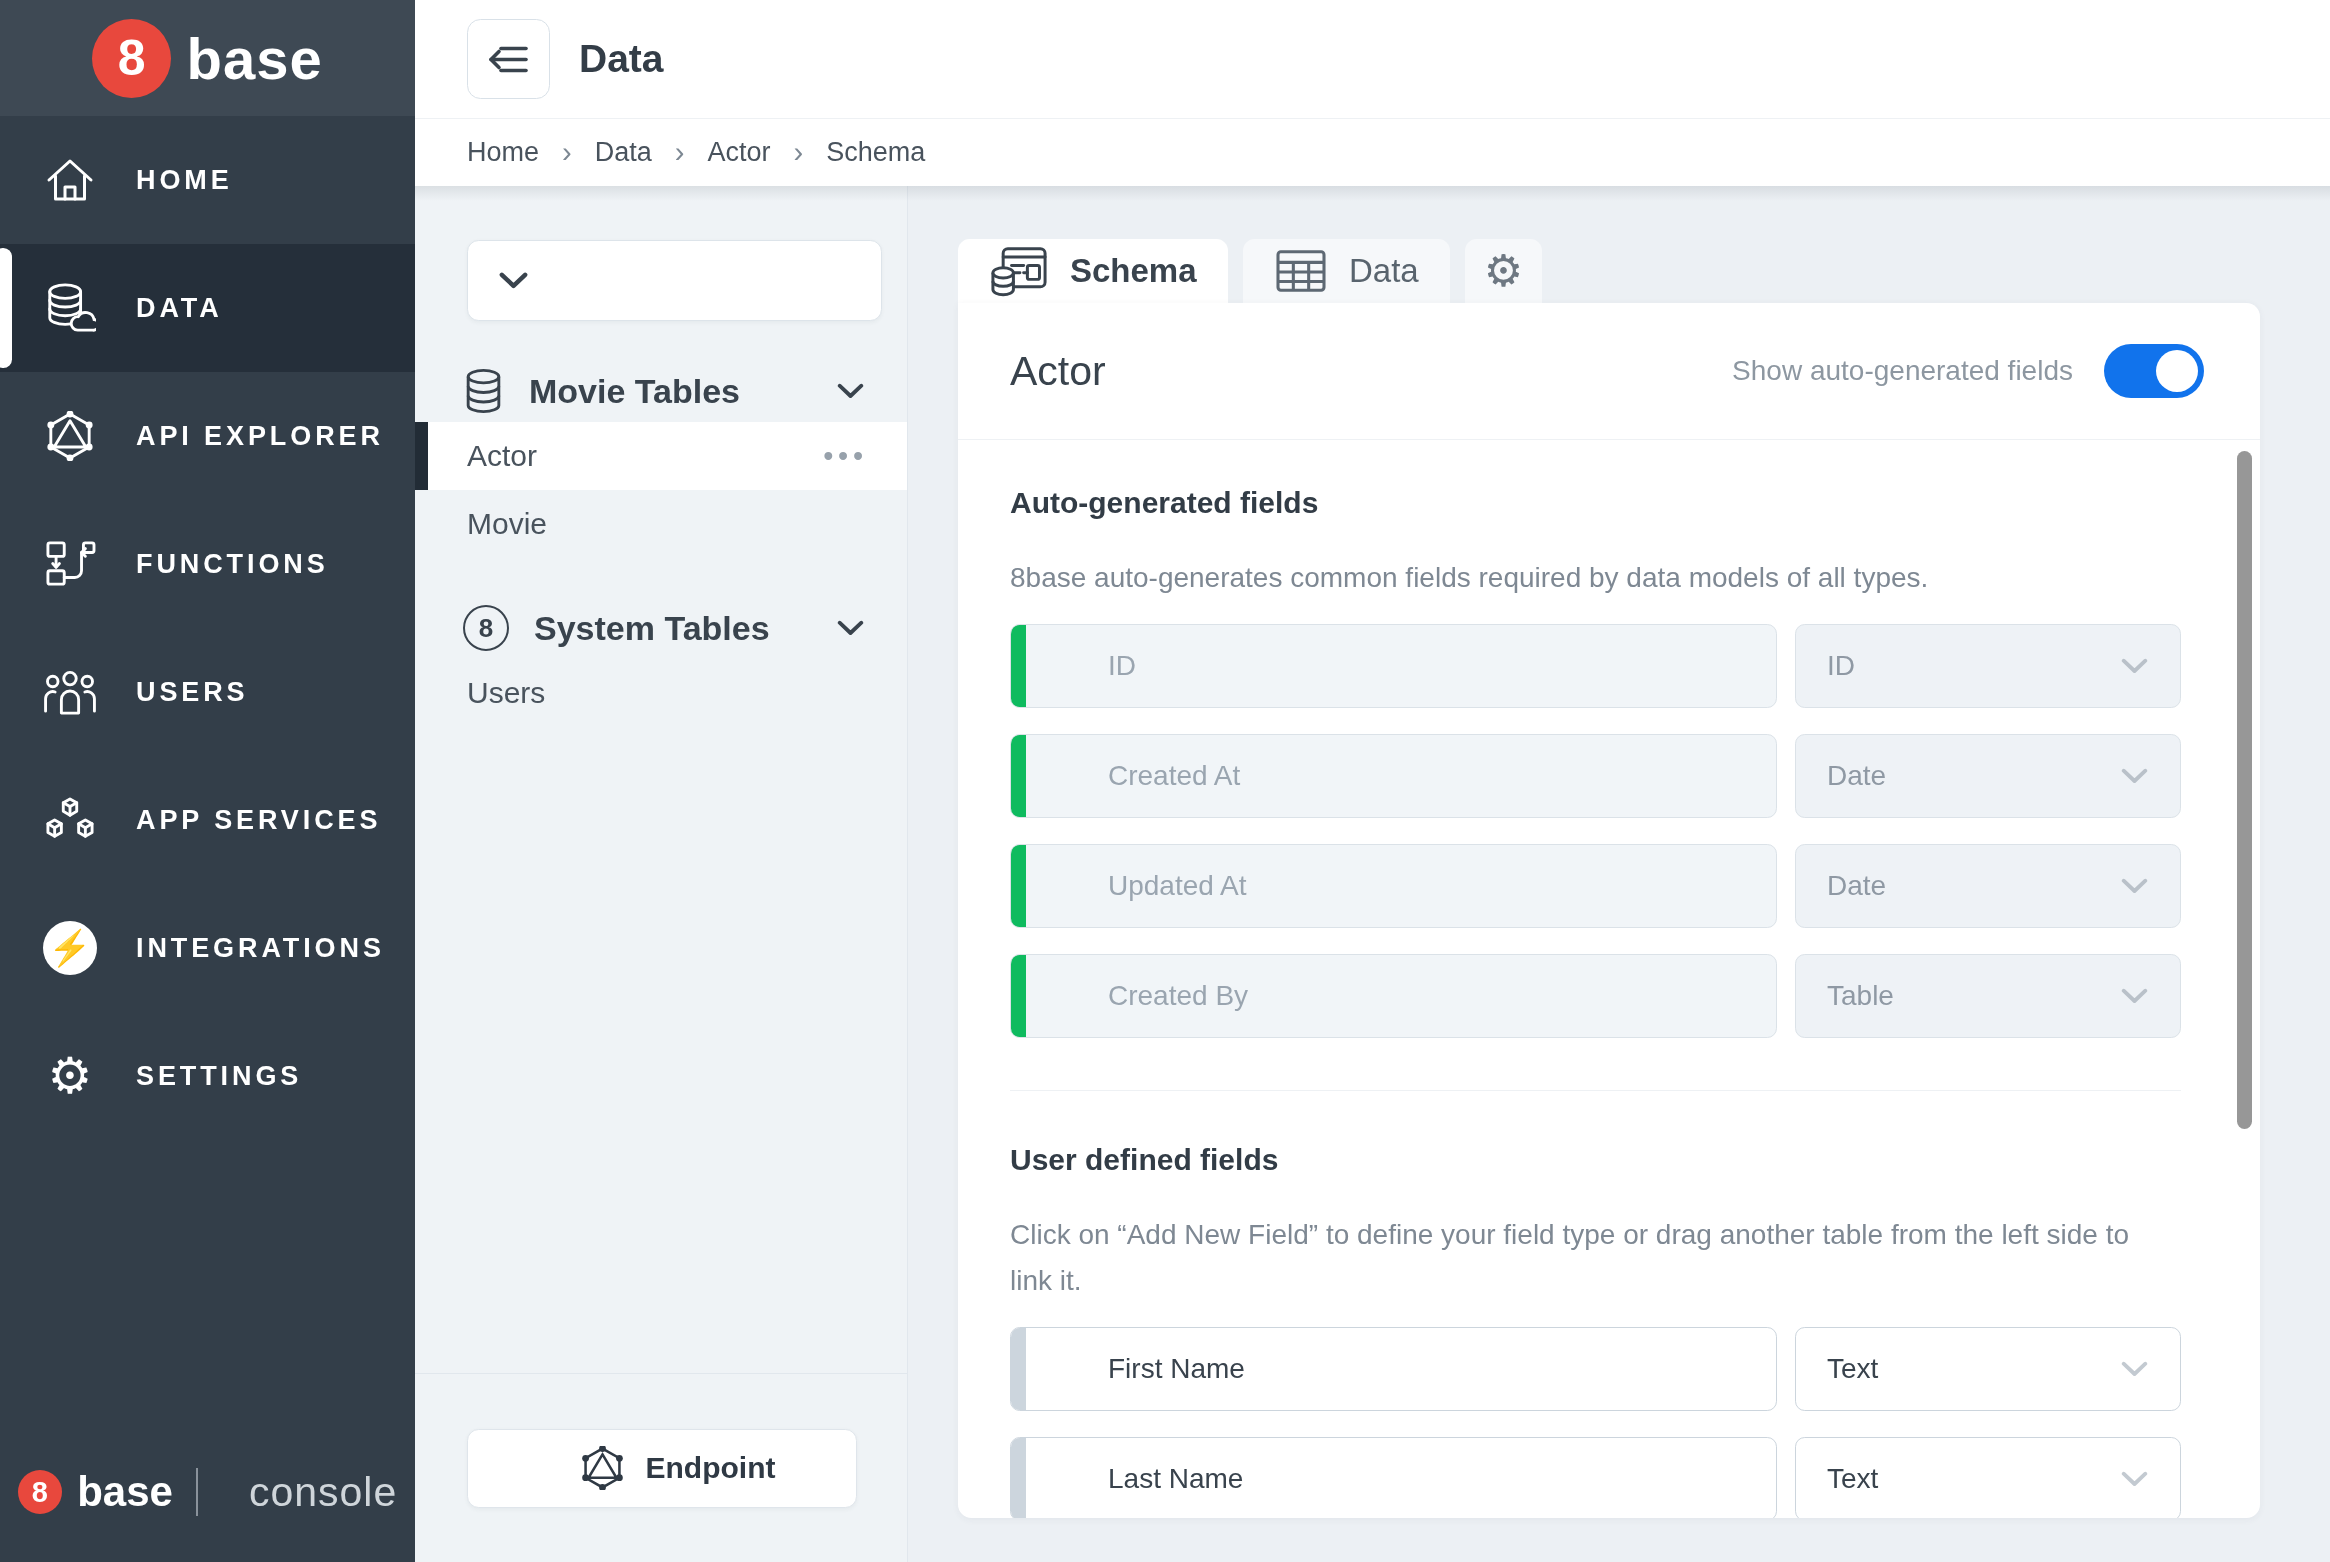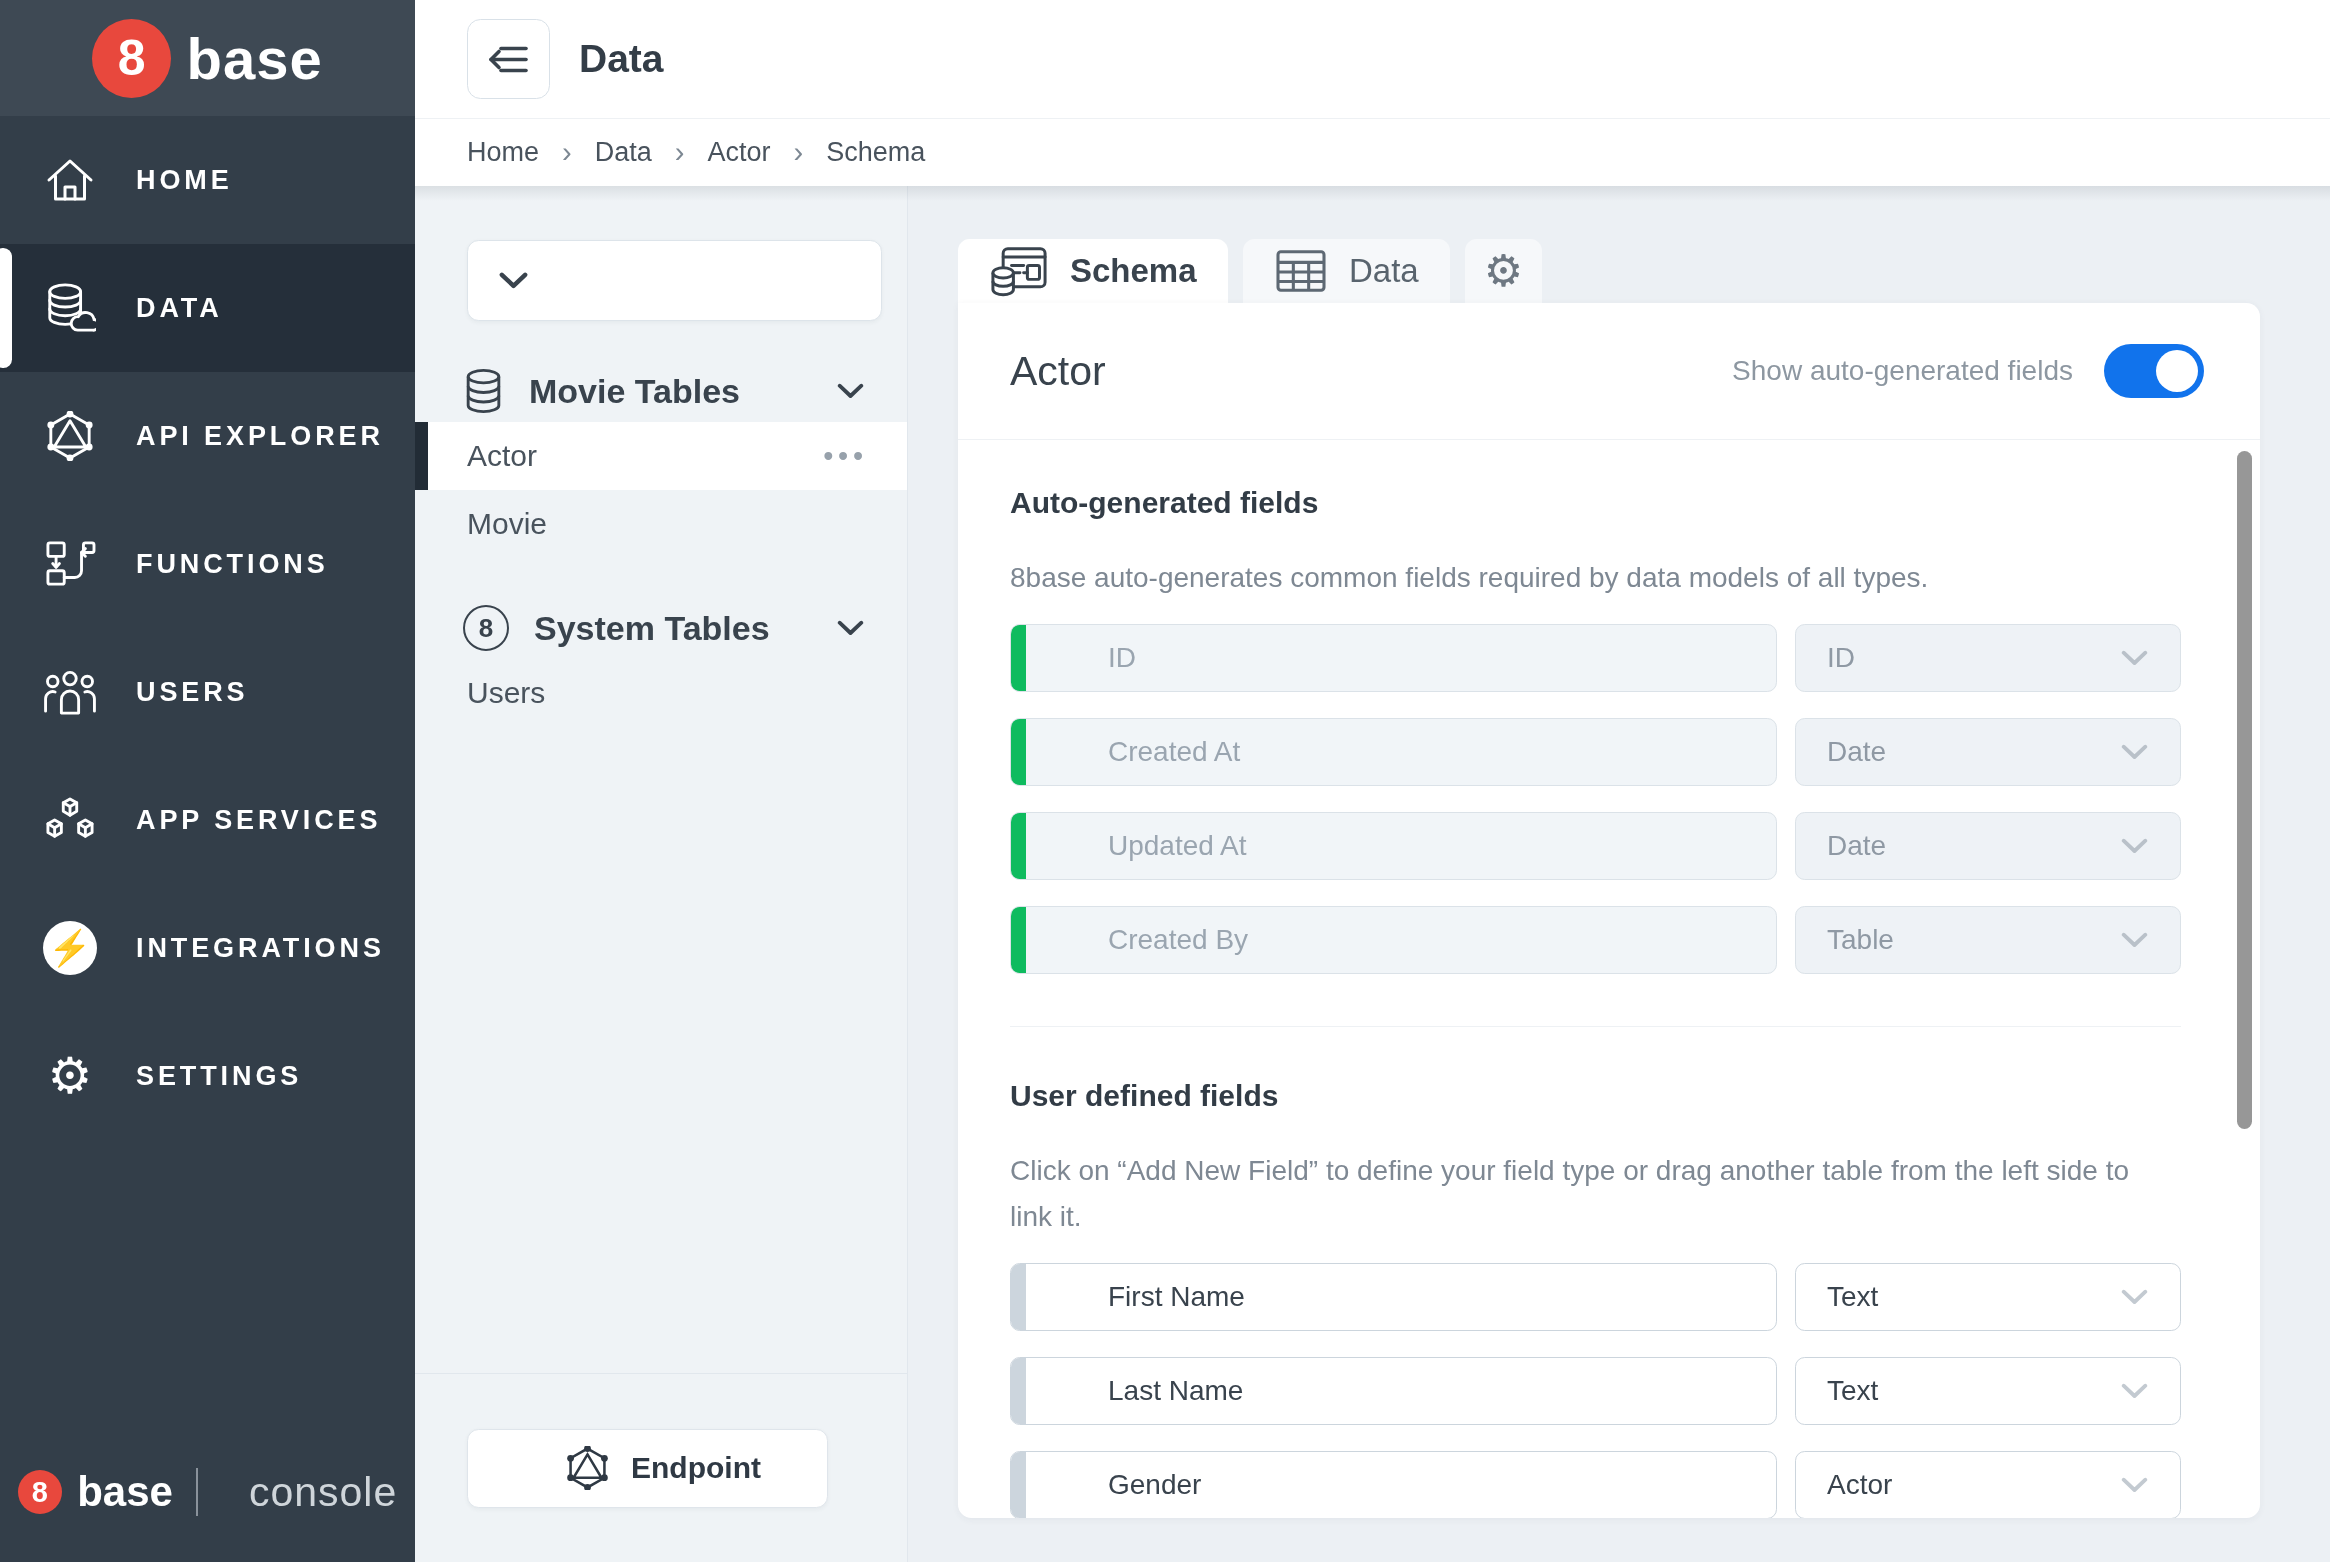--- a/index.html
+++ b/index.html
@@ -44,21 +44,21 @@
   .add-main { flex:1; display:flex; align-items:center; justify-content:center; font-size:32px; font-weight:bold; color:#39434d; border-right:1.9px solid #e4eaef; cursor:pointer; }
   .add-chev { width:91px; display:flex; align-items:center; justify-content:center; cursor:pointer; }
   .group-head { margin-top:39px; height:62px; display:flex; align-items:center; padding:0 42px 0 48px; gap:25px; font-size:34px; font-weight:bold; color:#39434d; cursor:pointer; }
   .group-head .spacer { flex:1; }
   .eight-badge { width:46px; height:46px; border-radius:50%; border:2.9px solid #39434d; display:flex; align-items:center; justify-content:center; font-size:26px; font-weight:bold; color:#39434d; }
   .table-row { height:68px; display:flex; align-items:center; padding:0 39px 0 52px; font-size:30px; color:#49535d; position:relative; cursor:pointer; }
   .table-row.selected { background:#fff; }
   .table-row.selected::before { content:""; position:absolute; left:0; top:0; bottom:0; width:12.6px; background:#222c36; }
   .row-dots { margin-left:auto; color:#97a1ab; font-size:29px; letter-spacing:4.8px; line-height:0; cursor:pointer; }
   .panel-bottom { margin-top:auto; height:189px; flex:none; border-top:1.9px solid #e1e7ed; display:flex; align-items:center; padding-left:52px; }
-  .endpoint-btn { width:361px; height:79px; background:#fff; border:1.9px solid #dfe5eb; border-radius:11.6px; display:flex; align-items:center; justify-content:center; gap:23px; font-size:30px; font-weight:bold; color:#2f3944; cursor:pointer; box-shadow:0 1.9px 3.9px rgba(60,70,80,.05);padding-left:33px; }
+  .endpoint-btn { width:390px; height:79px; background:#fff; border:1.9px solid #dfe5eb; border-radius:11.6px; display:flex; align-items:center; justify-content:center; gap:23px; font-size:30px; font-weight:bold; color:#2f3944; cursor:pointer; box-shadow:0 1.9px 3.9px rgba(60,70,80,.05);padding-left:33px; }
 
   
   .work { flex:1; min-width:0; padding:0 71px 0 50px; display:flex; flex-direction:column; }
   .tabs { margin-top:51px; display:flex; align-items:flex-end; gap:15.4px; height:66px; flex:none; }
   .tab { height:64px; border-radius:11.6px 11.6px 0 0; display:flex; align-items:center; gap:21px; padding:0 31px; font-size:33px; cursor:pointer; }
   .tab.active { background:#fff; color:#39434d; font-weight:600; }
   .tab.inactive { background:rgba(255,255,255,.55); color:#59646e; }
   .tab.icon-only { width:77px; justify-content:center; padding:0; }
   .tab .gear-glyph { color:#6e7882; font-size:44px; }
 
@@ -72,21 +72,21 @@
 
   .card-body { flex:1; position:relative; overflow:hidden; padding:0 79px 0 52px; }
   .scrollbar-thumb { position:absolute; top:10.6px; right:7.7px; width:15.4px; height:678px; border-radius:7.7px; background:#979797; cursor:grab; z-index:5; }
 
   .section { padding-top:46px; }
   .section + .divider { margin-top:52px; border-top:1.9px solid #eef1f4; }
   .section.second { padding-top:52px; }
   .section-title { font-size:30px; font-weight:bold; color:#323c46; }
   .section-desc { margin-top:35px; font-size:28px; color:#7e8893; line-height:46px; max-width:1139px; }
   .fields { margin-top:23px; display:flex; flex-direction:column; gap:26px; }
-  .field-row { display:flex; gap:18.3px; height:68px; flex:none; }
+  .field-row { display:flex; gap:18.3px; height:84px; flex:none; }
   .field-input { flex:1; max-width:772px; border-radius:9.7px; position:relative; overflow:hidden; display:flex; align-items:center; padding-left:97px; font-size:28px; cursor:text; }
   .field-input .bar { position:absolute; left:0; top:-1.9px; bottom:-1.9px; width:14.5px; }
   .field-row.auto .field-input { background:#f1f5f8; border:1.9px solid #dbe2e8; color:#9aa5b0; }
   .field-row.auto .field-input .bar { background:var(--accent-green); }
   .field-row.user .field-input { background:#fff; border:1.9px solid #ccd5dd; color:#39434d; }
   .field-row.user .field-input .bar { background:#ccd5dd; }
   .field-select { width:386px; flex:none; border-radius:9.7px; display:flex; align-items:center; justify-content:space-between; padding:0 31px; font-size:28px; cursor:pointer; }
   .field-row.auto .field-select { background:#eef2f6; border:1.9px solid #dbe2e8; color:#8f99a4; }
   .field-row.user .field-select { background:#fff; border:1.9px solid #ccd5dd; color:#39434d; }
 </style>

